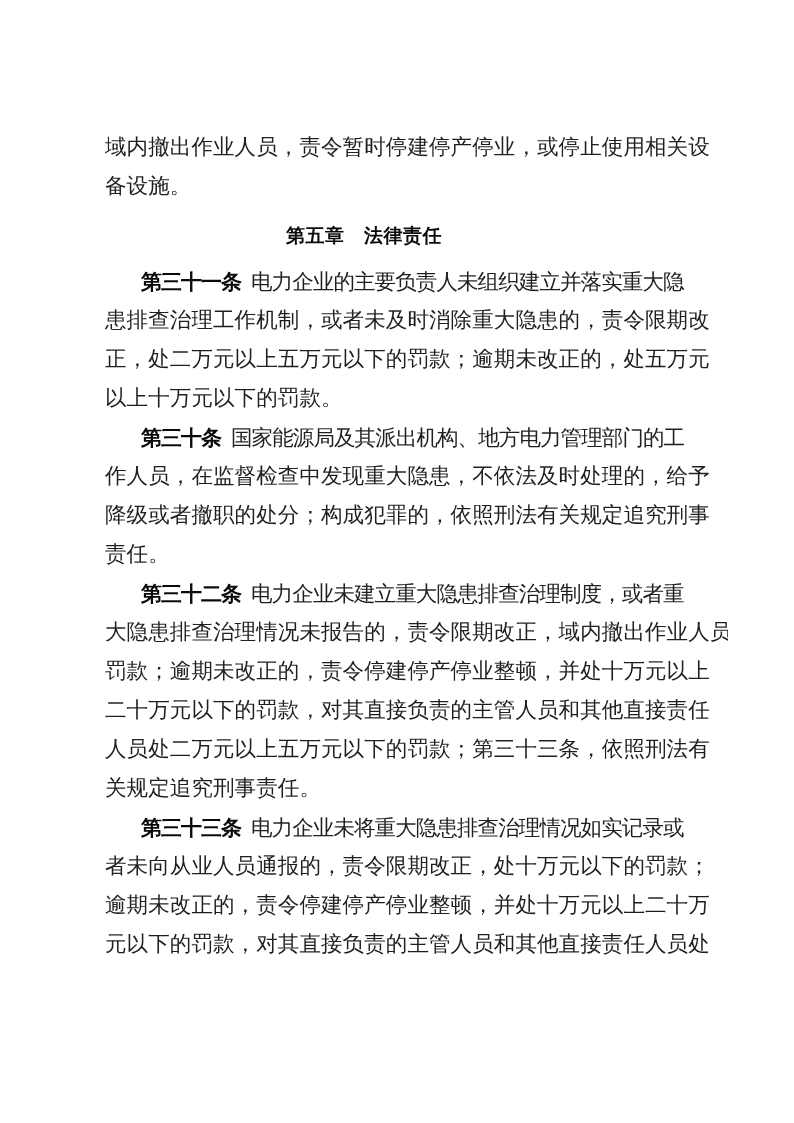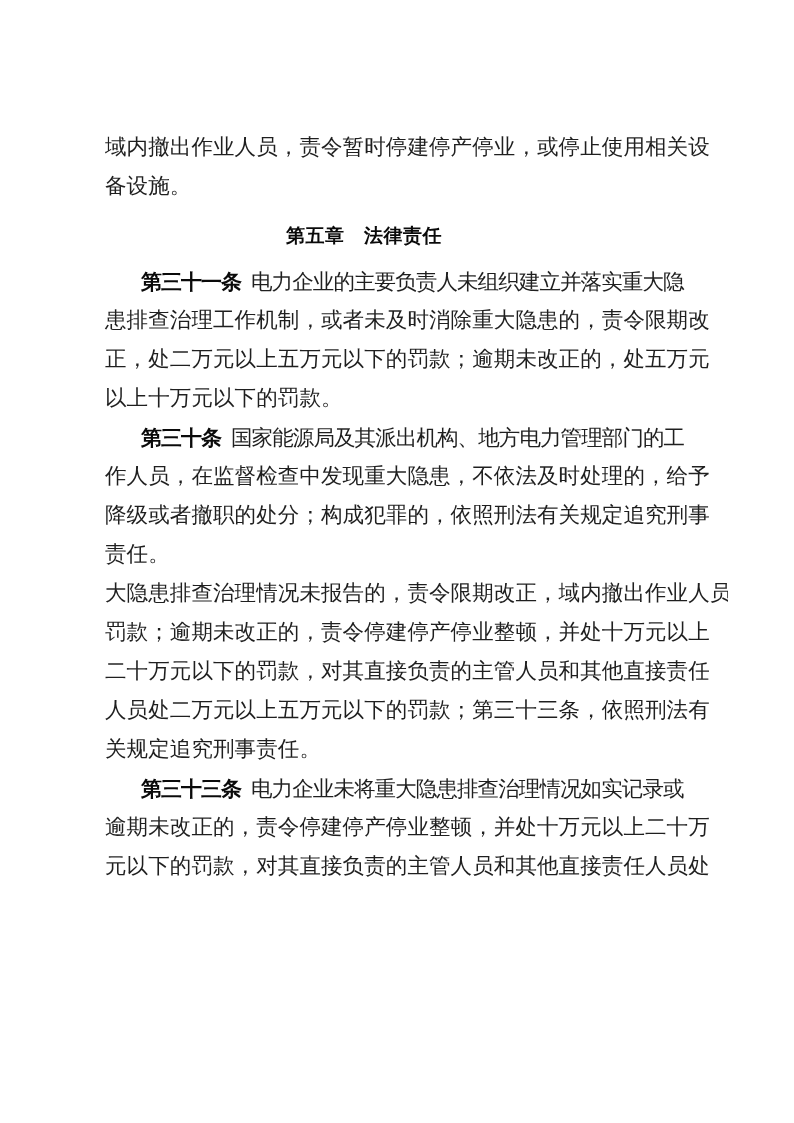--- a/index.html
+++ b/index.html
@@ -81,28 +81,32 @@
   <div class="article">
     <div class="line first">
       <span class="art-num">第三十条</span><span class="rest">国家能源局及其派出机构、地方电力管理部门的工</span>
     </div>
     <div class="line">作人员，在监督检查中发现重大隐患，不依法及时处理的，给予</div>
     <div class="line">降级或者撤职的处分；构成犯罪的，依照刑法有关规定追究刑事</div>
     <div class="line">责任。</div>
   </div>
 
   <div class="article">
+    <div class="line first">
+      <span class="art-num">第三十二条</span><span class="rest">电力企业未建立重大隐患排查治理制度，或者重</span>
+    </div>
     <div class="line">大隐患排查治理情况未报告的，责令限期改正，域内撤出作业人员</div>
     <div class="line">罚款；逾期未改正的，责令停建停产停业整顿，并处十万元以上</div>
     <div class="line">二十万元以下的罚款，对其直接负责的主管人员和其他直接责任</div>
     <div class="line">人员处二万元以上五万元以下的罚款；第三十三条，依照刑法有</div>
     <div class="line">关规定追究刑事责任。</div>
   </div>
 
   <div class="article">
     <div class="line first">
       <span class="art-num">第三十三条</span><span class="rest">电力企业未将重大隐患排查治理情况如实记录或</span>
     </div>
+    <div class="line">者未向从业人员通报的，责令限期改正，处十万元以下的罚款；</div>
     <div class="line">逾期未改正的，责令停建停产停业整顿，并处十万元以上二十万</div>
     <div class="line">元以下的罚款，对其直接负责的主管人员和其他直接责任人员处</div>
   </div>
 
 </div>
 
 </body></html>

